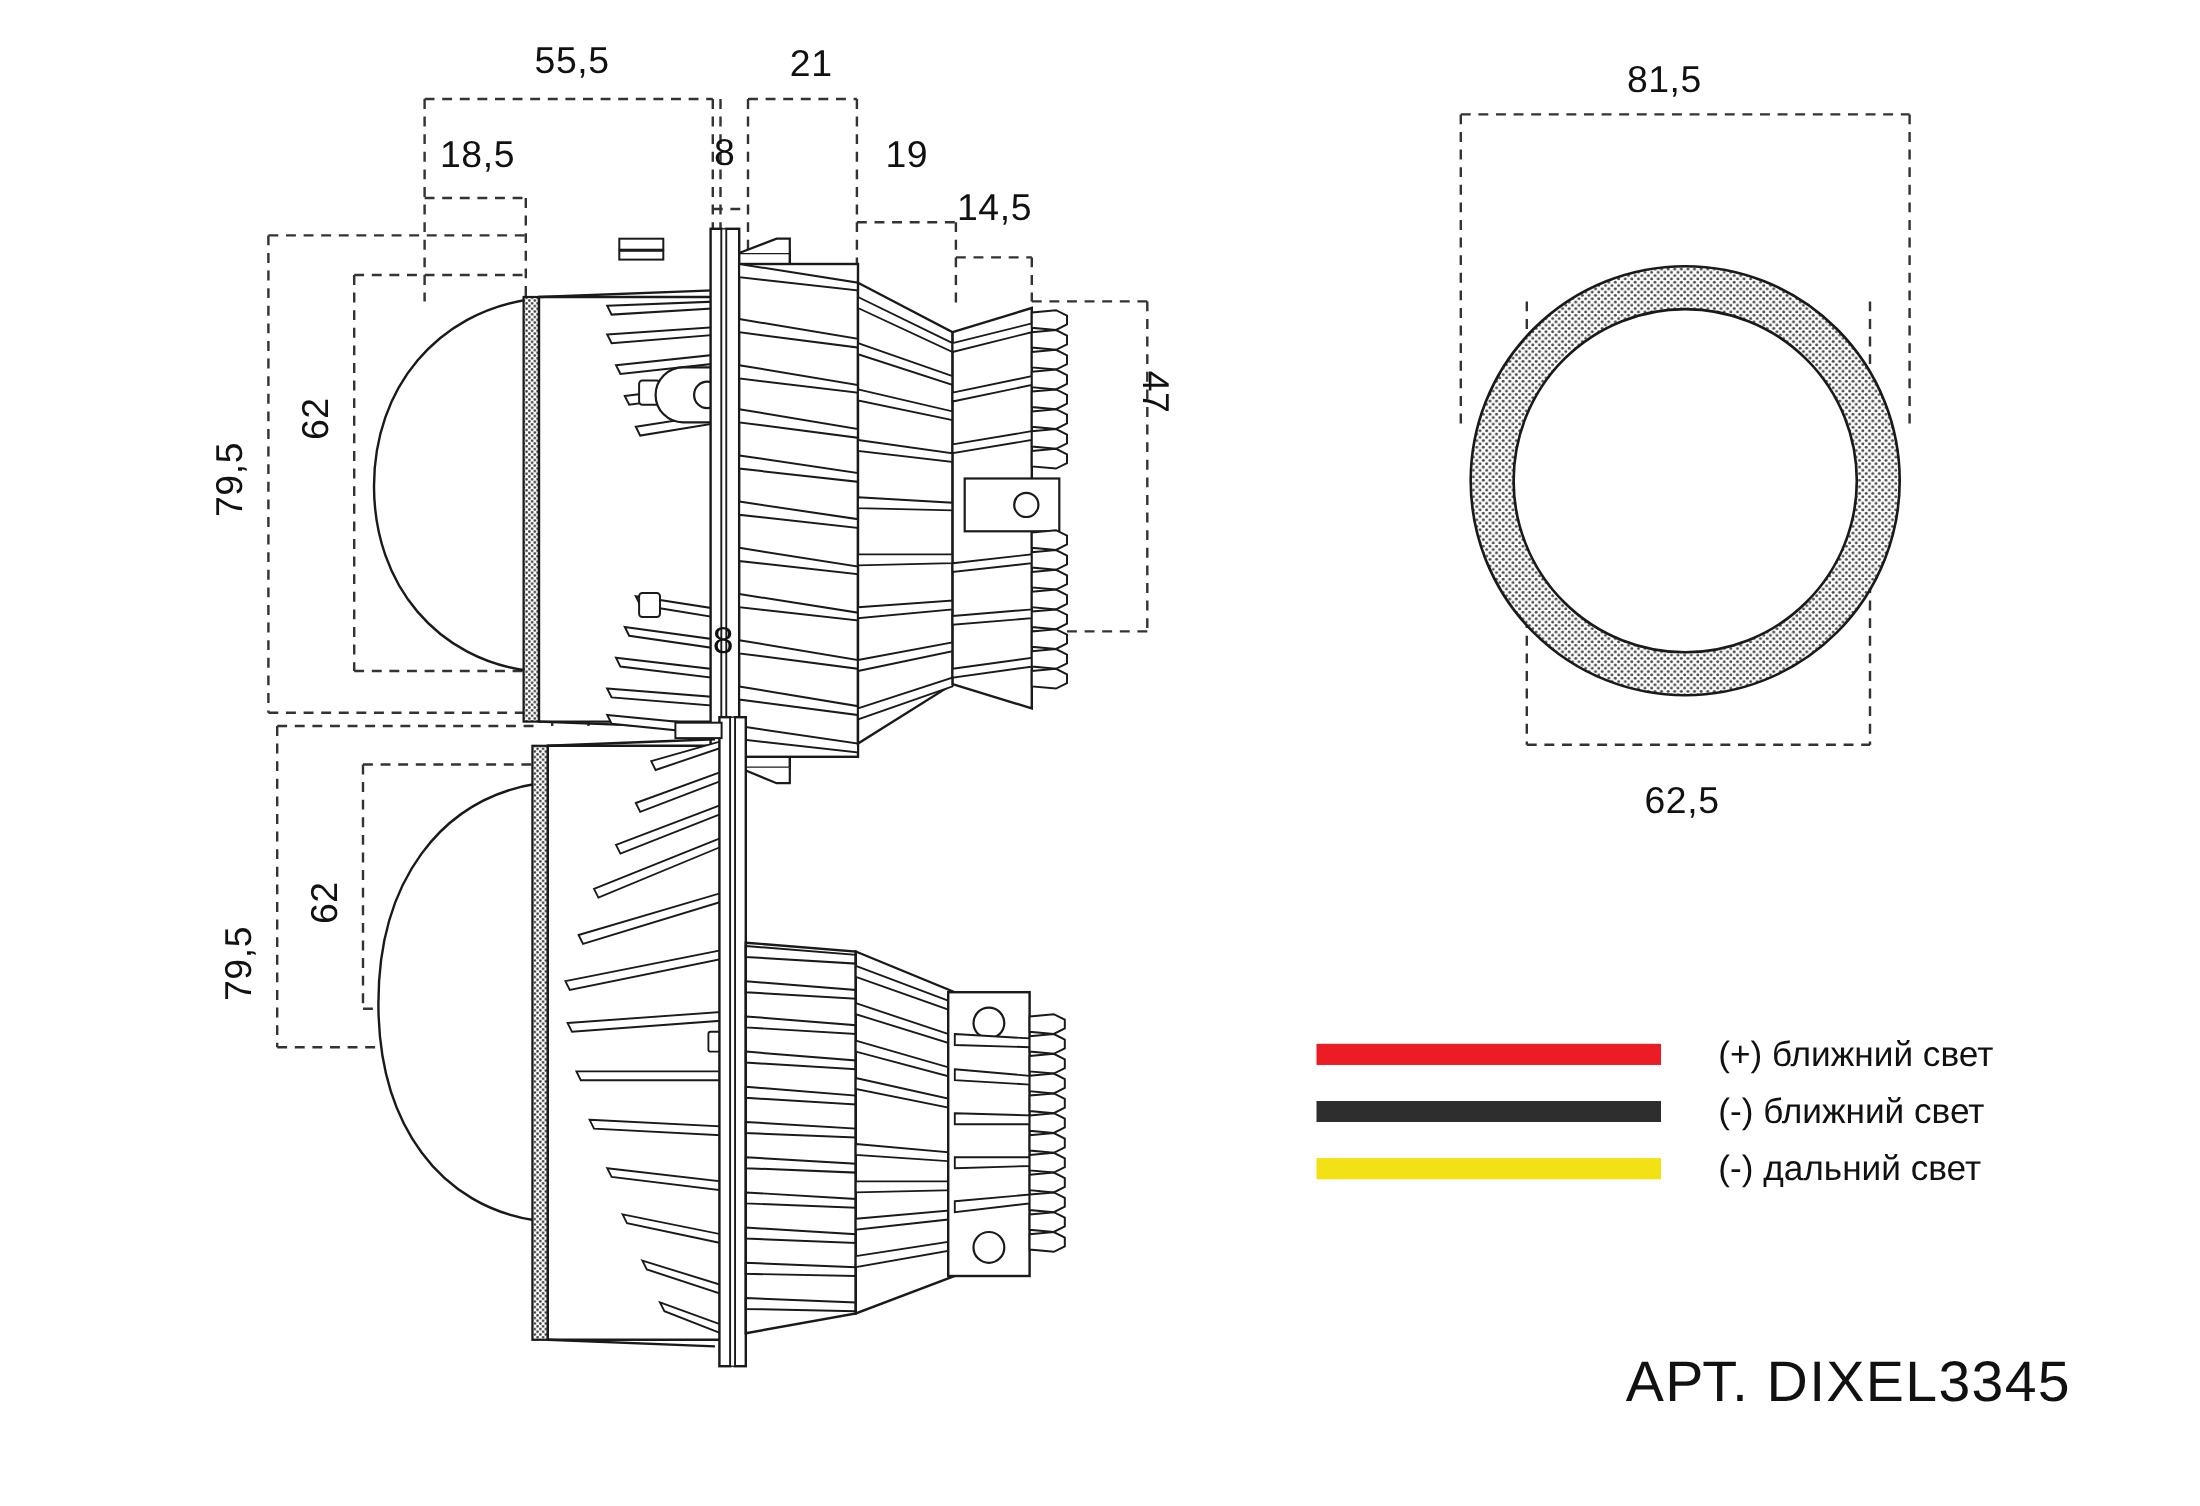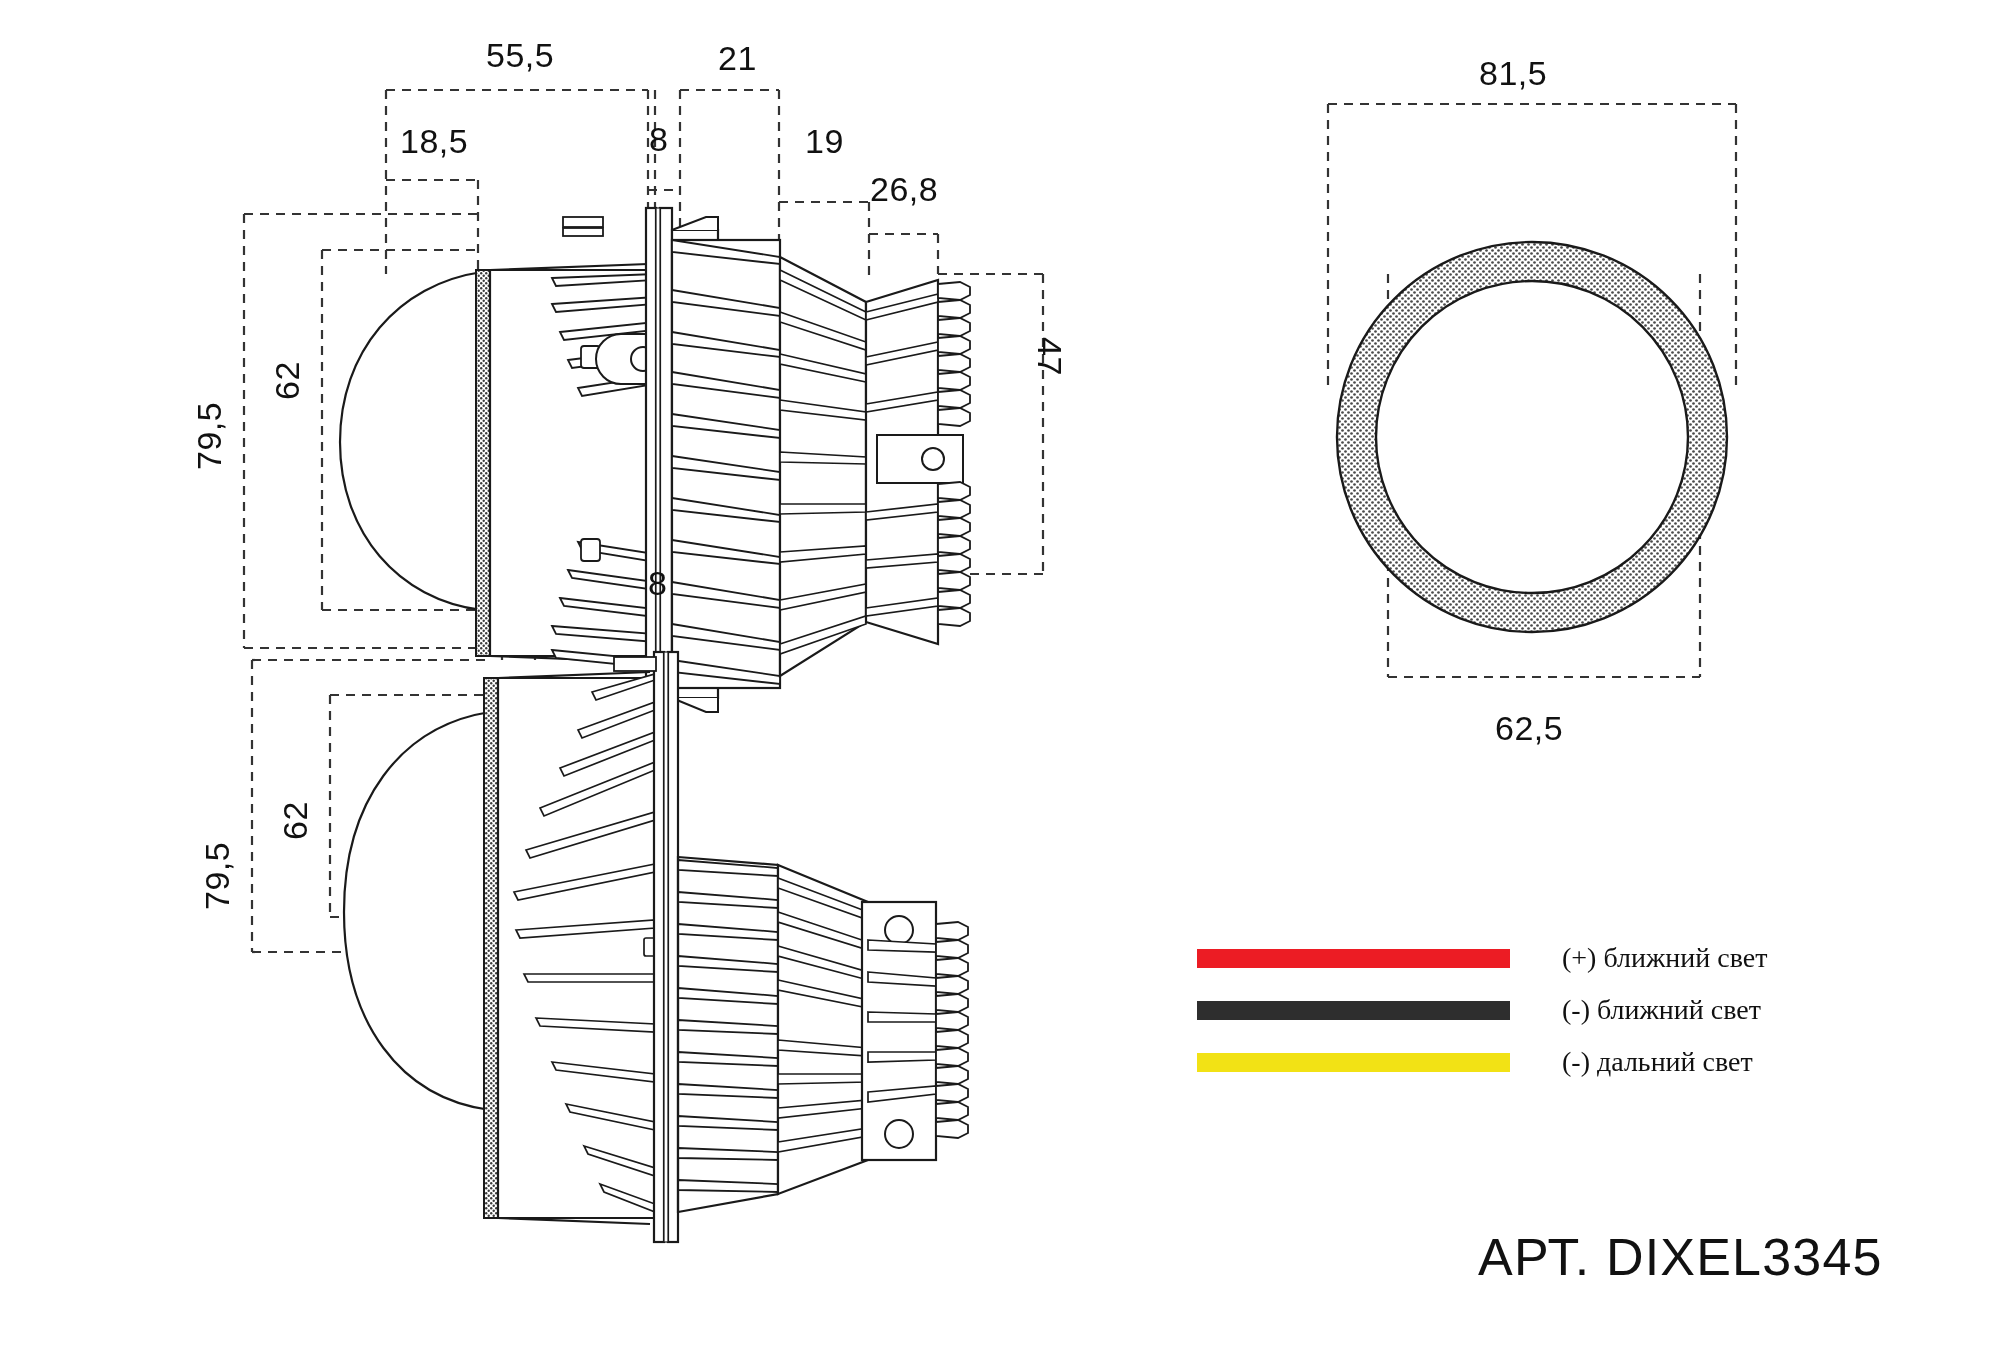--- a/index.html
+++ b/index.html
@@ -26,22 +26,22 @@
   .legend{
     position:absolute;left:1197px;top:920px;width:700px;
   }
   .legend-row{
     display:flex;align-items:center;height:52px;margin-bottom:0px;
   }
   .swatch{
     width:313px;height:19px;flex:0 0 auto;box-sizing:border-box;
   }
   .legend-label{
-    margin-left:52px;font-size:28px;color:#111;white-space:nowrap;
-    font-family:Liberation Serif, serif;
+    margin-left:52px;font-size:32px;color:#111;white-space:nowrap;
+    font-family:Liberation Sans, sans-serif;
   }
   .artnum{
     position:absolute;left:1478px;top:1215px;
     font-size:52px;letter-spacing:1.2px;color:#111;white-space:nowrap;
     font-family:"Liberation Sans","DejaVu Sans",sans-serif;
   }
 </style>
 </head>
 <body>
 
@@ -331,21 +331,21 @@
       <circle cx="1532" cy="425" r="195" fill="url(#dots)" stroke="#1a1a1a" stroke-width="2.4"></circle>
       <circle cx="1532" cy="425" r="156" fill="#ffffff" stroke="#1a1a1a" stroke-width="2.4"></circle>
     </g>
   </svg>
 
   <div class="dimtext" style="left:486px;top:24px;">55,5</div>
   <div class="dimtext" style="left:718px;top:27px;">21</div>
   <div class="dimtext" style="left:400px;top:110px;">18,5</div>
   <div class="dimtext" style="left:649px;top:108px;">8</div>
   <div class="dimtext" style="left:805px;top:110px;">19</div>
-  <div class="dimtext" style="left:870px;top:158px;">26,8</div>
+  <div class="dimtext" style="left:870px;top:158px;">14,5</div>
 
   <div class="dimtext rot-ccw" style="left:190px;top:458px;">79,5</div>
   <div class="dimtext rot-ccw" style="left:268px;top:388px;">62</div>
   <div class="dimtext rot-cw" style="left:1069px;top:325px;">47</div>
 
   <div class="dimtext" style="left:648px;top:552px;">8</div>
   <div class="dimtext rot-ccw" style="left:198px;top:898px;">79,5</div>
   <div class="dimtext rot-ccw" style="left:276px;top:828px;">62</div>
 
   <div class="dimtext" style="left:1479px;top:42px;">81,5</div>

